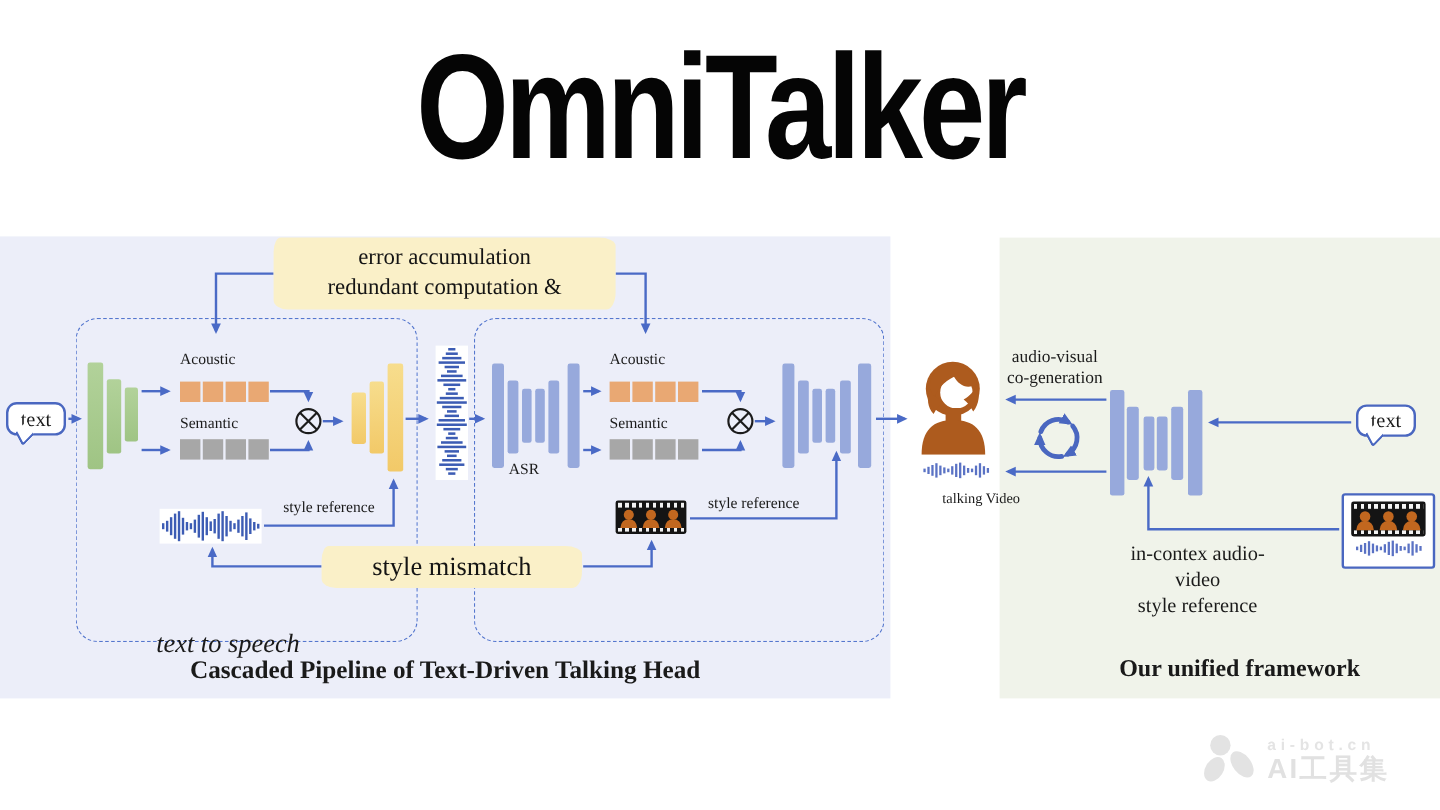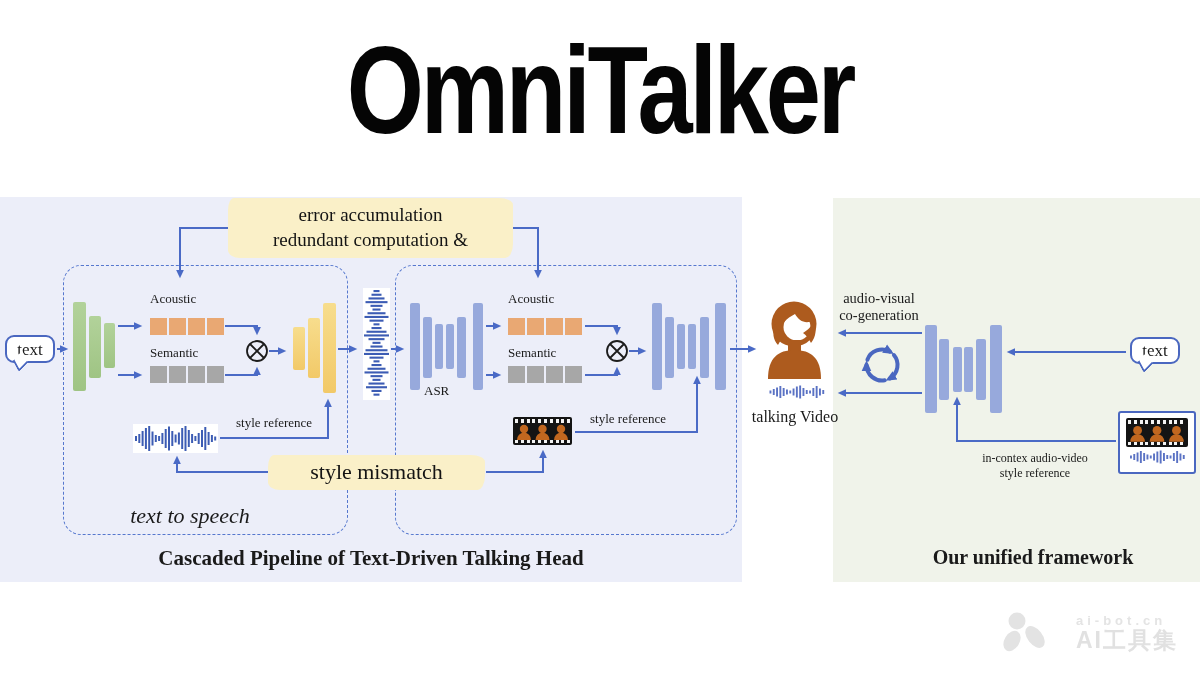--- a/index.html
+++ b/index.html
@@ -45,21 +45,21 @@
   .bar.gold   { background:linear-gradient(180deg,#f7dd8d,#f2c968); }
   .bar.blue   { background:#97a9dc; }
   
   .sqrow { position:absolute; display:flex; gap:2px; z-index:3; }
   .sq { width:17px; height:17px; display:block; }
   .sq.orange { background:#e9a873; }
   .sq.gray   { background:#a7a7a7; }
   
   .lbl { position:absolute; font-size:13px; z-index:4; white-space:nowrap; }
   .lbl.center { text-align:center; white-space:normal; }
-  .module-label { position:absolute; font-style:italic; font-size:22px; z-index:4; text-align:center; }
+  .module-label { position:absolute; font-style:italic; font-size:22px; z-index:4; text-align:center;margin-top:20px; }
   .caption { position:absolute; font-weight:bold; font-size:21px; text-align:center; z-index:4; }
   
   .wave-shell { position:absolute; background:#ffffff; z-index:3; display:flex; align-items:center; justify-content:center; }
   .film {
     position:absolute; background:#141414; border-radius:2px; z-index:3;
   }
   .film::before, .film::after {
     content:''; position:absolute; left:2px; right:2px; height:3.5px;
     background-image:repeating-linear-gradient(90deg,#f2f2f2 0 3px, transparent 3px 5.8px);
   }
@@ -73,21 +73,21 @@
   .refbox .film-inner::before, .refbox .film-inner::after {
     content:''; position:absolute; left:2px; right:2px; height:3.5px;
     background-image:repeating-linear-gradient(90deg,#f2f2f2 0 3px, transparent 3px 5.8px);
   }
   .refbox .film-inner::before { top:2px; } .refbox .film-inner::after { bottom:2px; }
   
   #arrow-overlay { position:absolute; left:0; top:0; z-index:2; pointer-events:none; }
   .icon-abs { position:absolute; z-index:3; }
   
   .watermark { position:absolute; left:1002px; top:612px; display:flex; align-items:center; gap:8px; z-index:4; }
-  .watermark .wm-text { display:flex; flex-direction:column; line-height:1.05;margin-left:20px; }
+  .watermark .wm-text { display:flex; flex-direction:column; line-height:1.05; }
   .wm-site { font-family:"Liberation Sans", sans-serif; font-weight:bold; font-size:13px; letter-spacing:4px; color:#e4e4e4; }
   .wm-name { font-family:"Liberation Sans", sans-serif; font-weight:bold; font-size:23px; letter-spacing:2px; color:#e1e1e1; }
 </style>
 </head>
 <body>
 
 <div id="stage">
 
   <div class="fig-title">OmniTalker</div>
 
@@ -313,21 +313,21 @@
       <rect x="27.9" y="1.5" width="1.9" height="11"></rect>
       <rect x="31.2" y="0.5" width="1.9" height="13"></rect>
       <rect x="34.5" y="3" width="1.9" height="8"></rect>
       <rect x="37.8" y="5" width="1.9" height="4"></rect>
       <rect x="41.1" y="5.5" width="1.9" height="3"></rect>
       <rect x="44.4" y="3" width="1.9" height="8"></rect>
       <rect x="47.7" y="1" width="1.9" height="12"></rect>
       <rect x="51" y="3.5" width="1.9" height="7"></rect>
       <rect x="54.3" y="5" width="1.9" height="4"></rect>
   </svg>
-  <div class="lbl" style="left:740px;top:408px;width:110px;text-align:center;font-size:16px;">talking Video</div>
+  <div class="lbl" style="left:740px;top:408px;width:110px;text-align:right;font-size:12px;">talking Video</div>
 
   <div class="lbl center" style="left:834px;top:290px;width:90px;font-size:14.5px;line-height:1.15;">
     <div>audio-visual</div>
     <div>co-generation</div>
   </div>
 
   <svg class="icon-abs" style="left:861px;top:344px;" width="42" height="42" viewBox="0 0 42 42">
     <defs>
       <marker id="cah" viewBox="0 0 10 10" refX="5" refY="5" markerWidth="3" markerHeight="3" orient="auto">
         <path d="M0,1 L9,5 L0,9 Z" fill="#4a67c0"></path>
@@ -378,21 +378,21 @@
         <rect x="34.5" y="3" width="1.9" height="8"></rect>
         <rect x="37.8" y="5" width="1.9" height="4"></rect>
         <rect x="41.1" y="5.5" width="1.9" height="3"></rect>
         <rect x="44.4" y="3" width="1.9" height="8"></rect>
         <rect x="47.7" y="1" width="1.9" height="12"></rect>
         <rect x="51" y="3.5" width="1.9" height="7"></rect>
         <rect x="54.3" y="5" width="1.9" height="4"></rect>
     </svg>
   </div>
 
-  <div class="lbl center" style="left:928px;top:451px;width:140px;font-size:12px;line-height:1.25;margin-left:37px;">
+  <div class="lbl center" style="left:928px;top:451px;width:140px;font-size:17px;line-height:1.25;">
     <div>in-contex audio-video</div>
     <div>style reference</div>
   </div>
 
   <div class="caption" style="left:833px;top:546px;width:400px;font-size:20px;">Our unified framework</div>
 
   <div class="watermark">
     <svg width="46" height="42" viewBox="0 0 46 42" fill="#e3e3e3">
       <circle cx="15" cy="9" r="8.5"></circle>
       <ellipse cx="10" cy="29" rx="7.5" ry="11" transform="rotate(32 10 29)"></ellipse>

